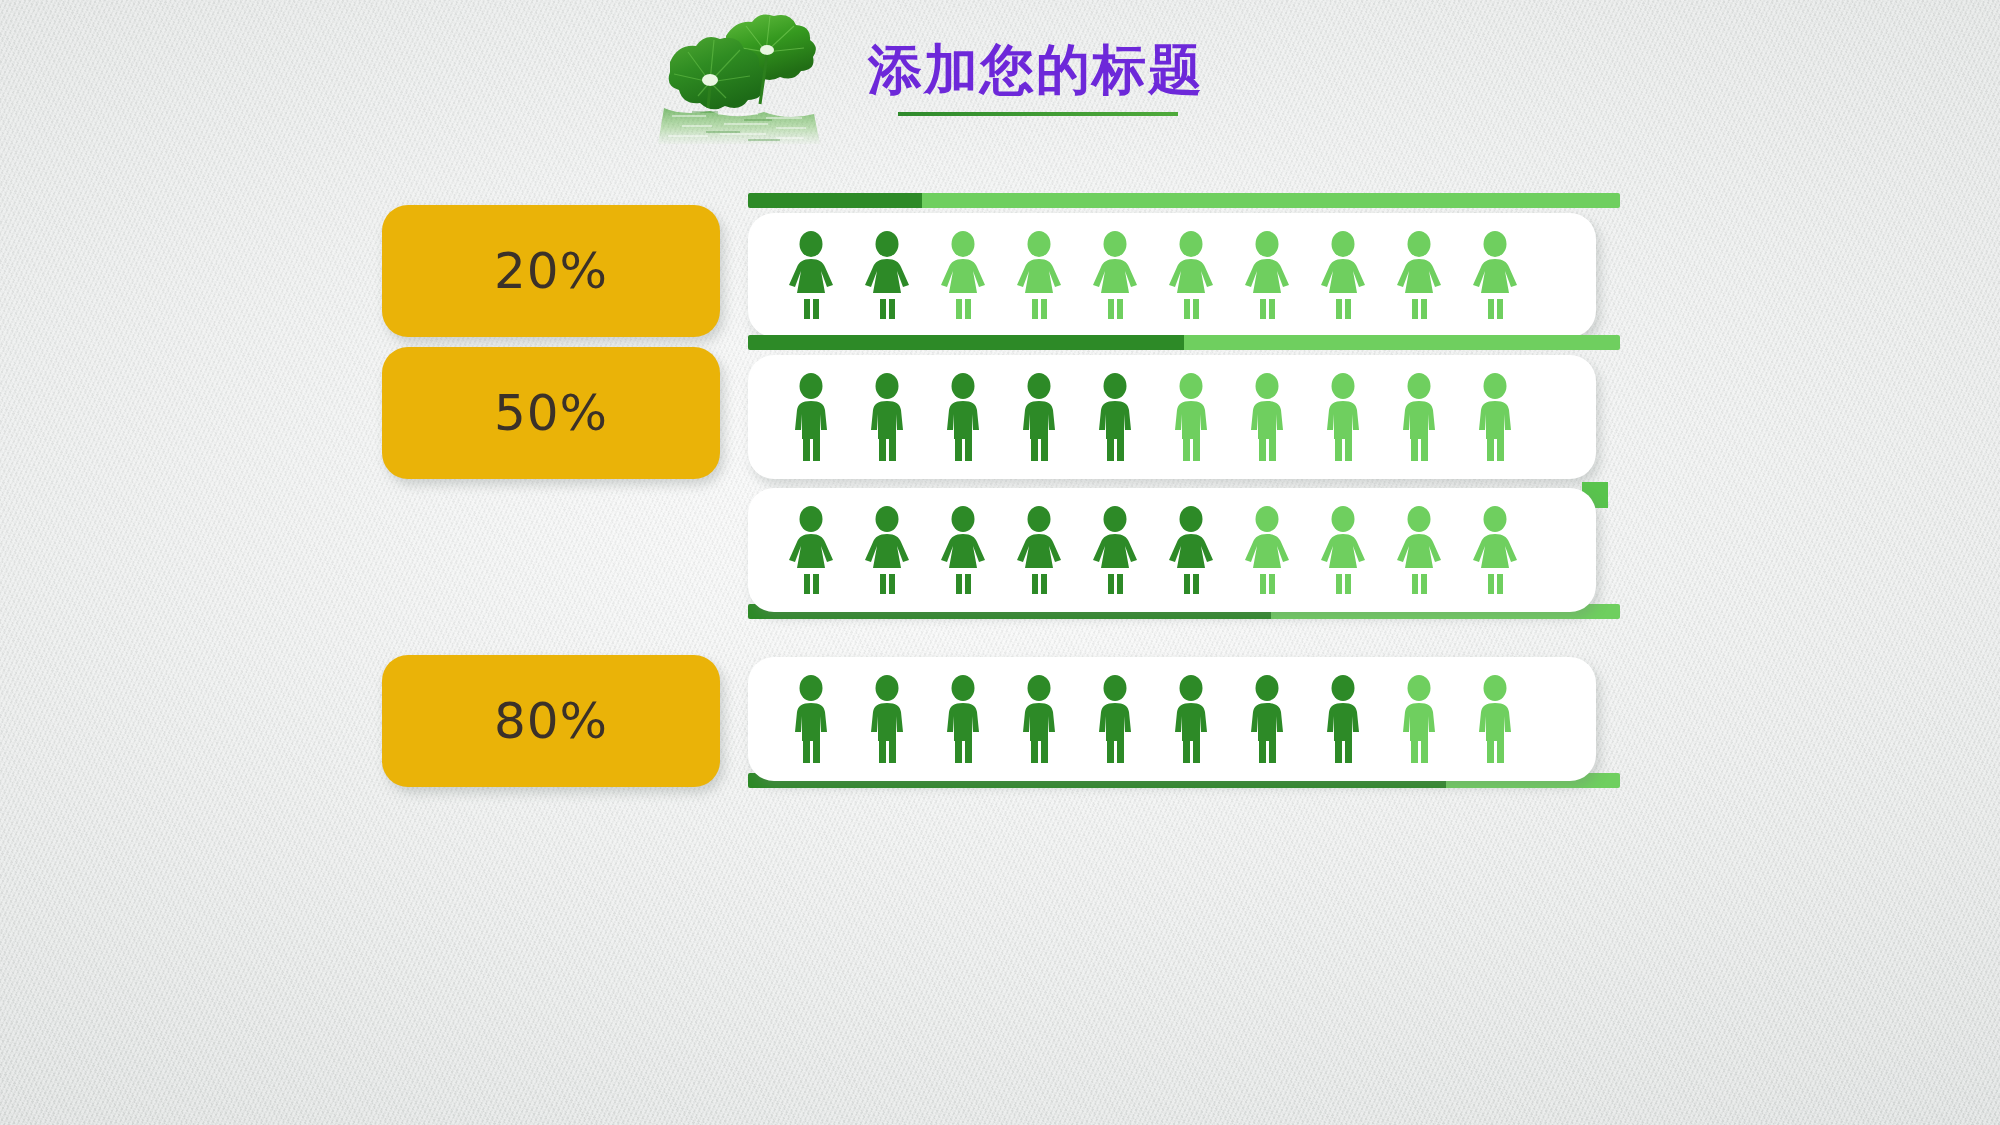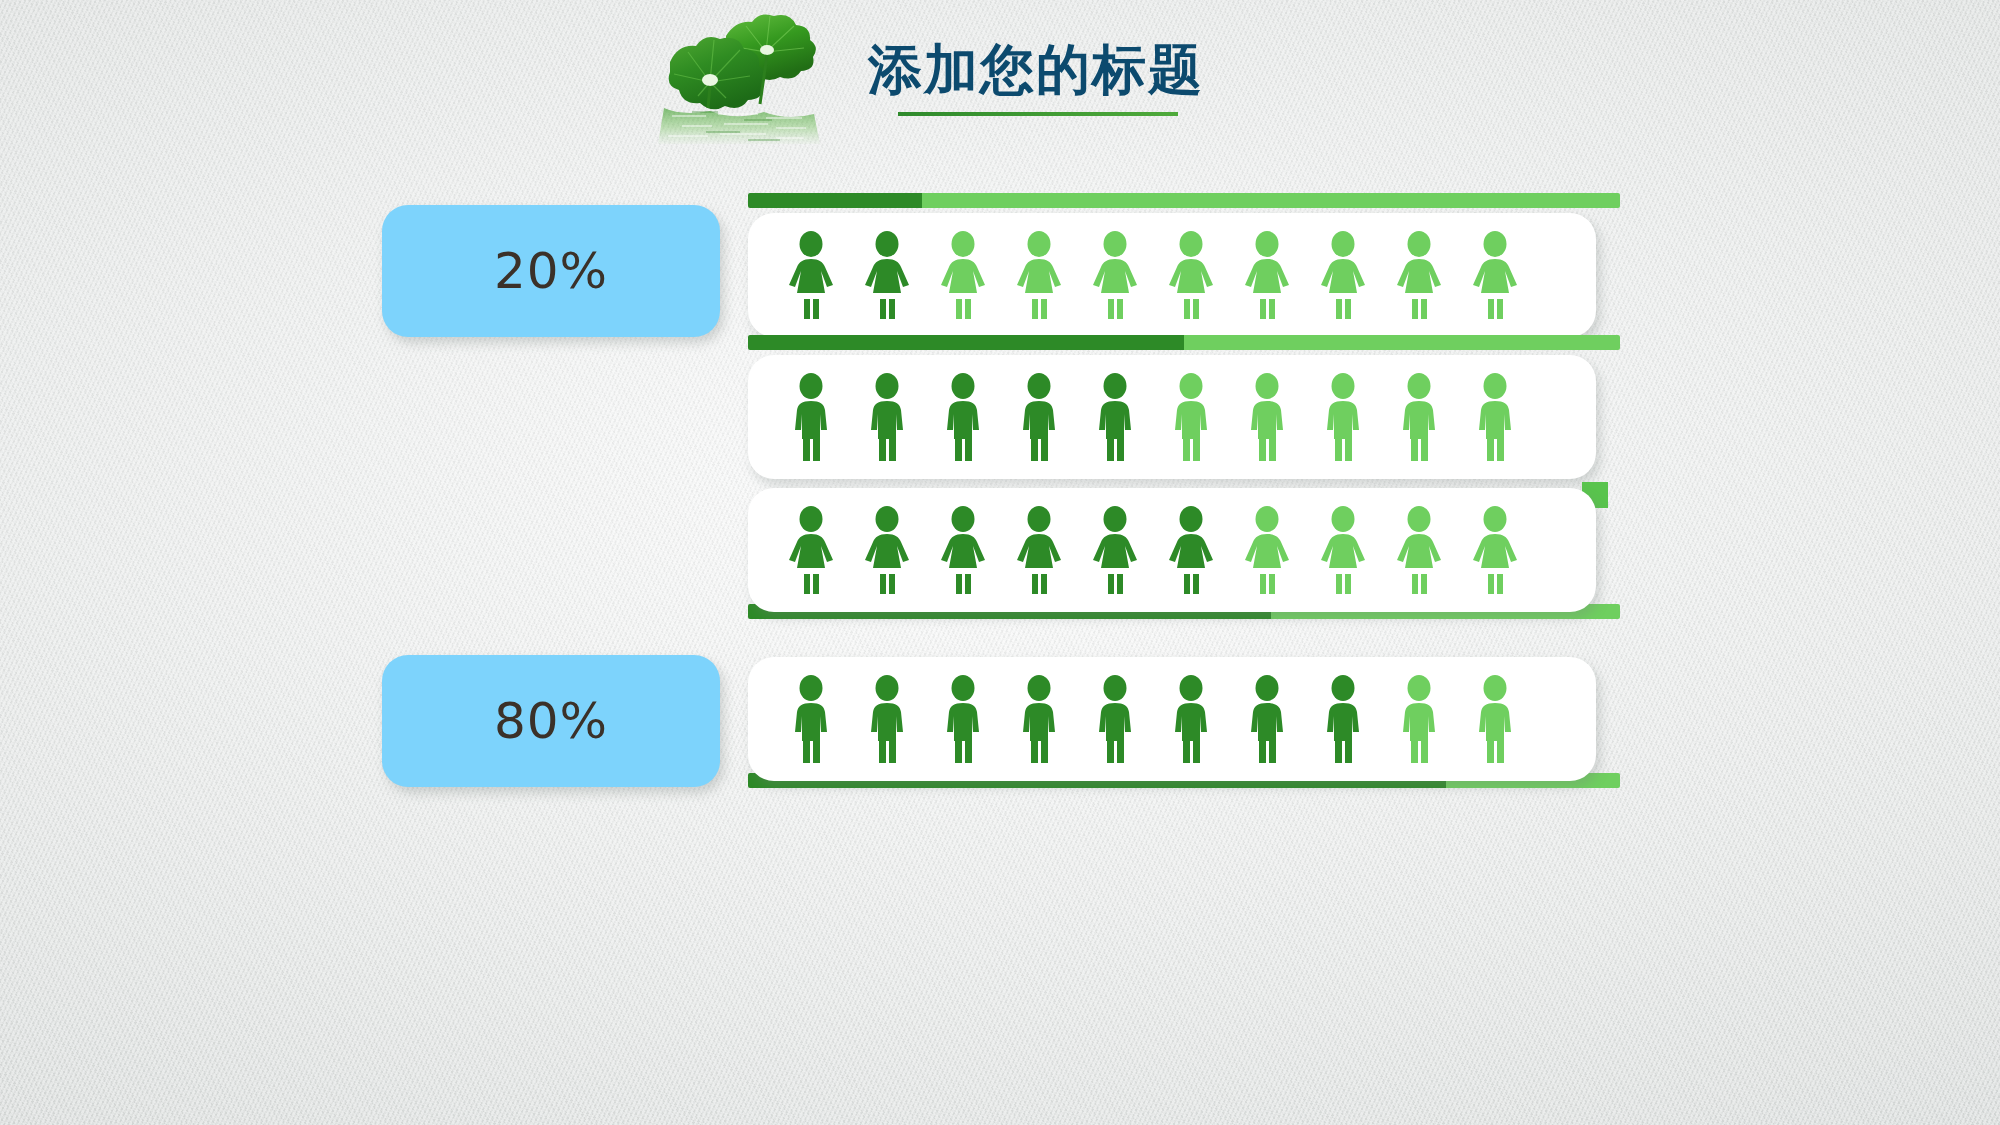--- a/index.html
+++ b/index.html
@@ -23,34 +23,34 @@
   #bg-vignette {
     position:absolute; inset:0;
     background:radial-gradient(ellipse 90% 80% at 50% 45%, rgba(255,255,255,.35), rgba(190,196,194,.32) 100%);
   }
 
   
   #header { position:absolute; left:0; top:0; width:100%; height:150px; }
   #lotus-art { position:absolute; left:648px; top:4px; width:210px; height:140px; }
   #page-title {
     position:absolute; left:868px; top:34px;
-    font-size:54px; font-weight:bold; color:#0c4a6e;
+    font-size:54px; font-weight:bold; color:#6d28d9;
     letter-spacing:2px; white-space:nowrap;
   }
   #title-underline {
     position:absolute; left:898px; top:112px; width:280px; height:4px;
     background:linear-gradient(to right,#2f8a2c,#4faa3b);
   }
 
   
   .row { position:absolute; left:0; width:100%; height:160px; }
   .label-card {
     position:absolute; left:382px; top:10px;
     width:338px; height:132px;
-    background:#7dd3fc; border-radius:26px;
+    background:#eab308; border-radius:26px;
     box-shadow:4px 6px 11px rgba(120,128,126,.30);
     display:flex; align-items:center; justify-content:center;
   }
   .label-text {
     font-size:50px; color:#3b3129; font-weight:normal;
     font-family:"DejaVu Sans", sans-serif;
     letter-spacing:1px;
   }
   .picto-wrap { position:absolute; left:748px; top:0; width:880px; height:160px; }
   .accent-bar {
@@ -187,20 +187,23 @@
           <ellipse cx="31" cy="13" rx="11.5" ry="13" fill="#6fcf5f"></ellipse>
           <path d="M31 28 c-8 0-12 3-14 8 L9 54 l6 2 6-16 -4 22 h28 l-4-22 6 16 6-2 -8-18 c-2-5-6-8-14-8 z" fill="#6fcf5f"></path>
           <rect x="24" y="68" width="6" height="20" fill="#6fcf5f"></rect>
           <rect x="33" y="68" width="6" height="20" fill="#6fcf5f"></rect>
         </svg>
       </div>
   </div>
 </div>
 
 <div class="row" id="row-1" style="top:337px;">
+  <div class="label-card">
+    <span class="label-text" style="color: rgb(59, 49, 41);">50%</span>
+  </div>
   <div class="picto-wrap">
     <div class="accent-bar" style="left:0px; top:-2px; width:872px;">
       <div class="fill-dark" style="width:50%;"></div>
       <div class="fill-light"></div>
     </div>
     <div class="picto-card" style="top:18px;">
         <svg class="fig" viewBox="0 0 62 88">
           <ellipse cx="31" cy="13" rx="11.5" ry="13" fill="#2d8a27"></ellipse>
           <path d="M31 28 c-9 0-13 3-14 9 l-2 20 h6 l1-16 v25 h18 V41 l1 16 h6 l-2-20 c-1-6-5-9-14-9 z" fill="#2d8a27"></path>
           <rect x="23" y="64" width="7" height="24" fill="#2d8a27"></rect>

